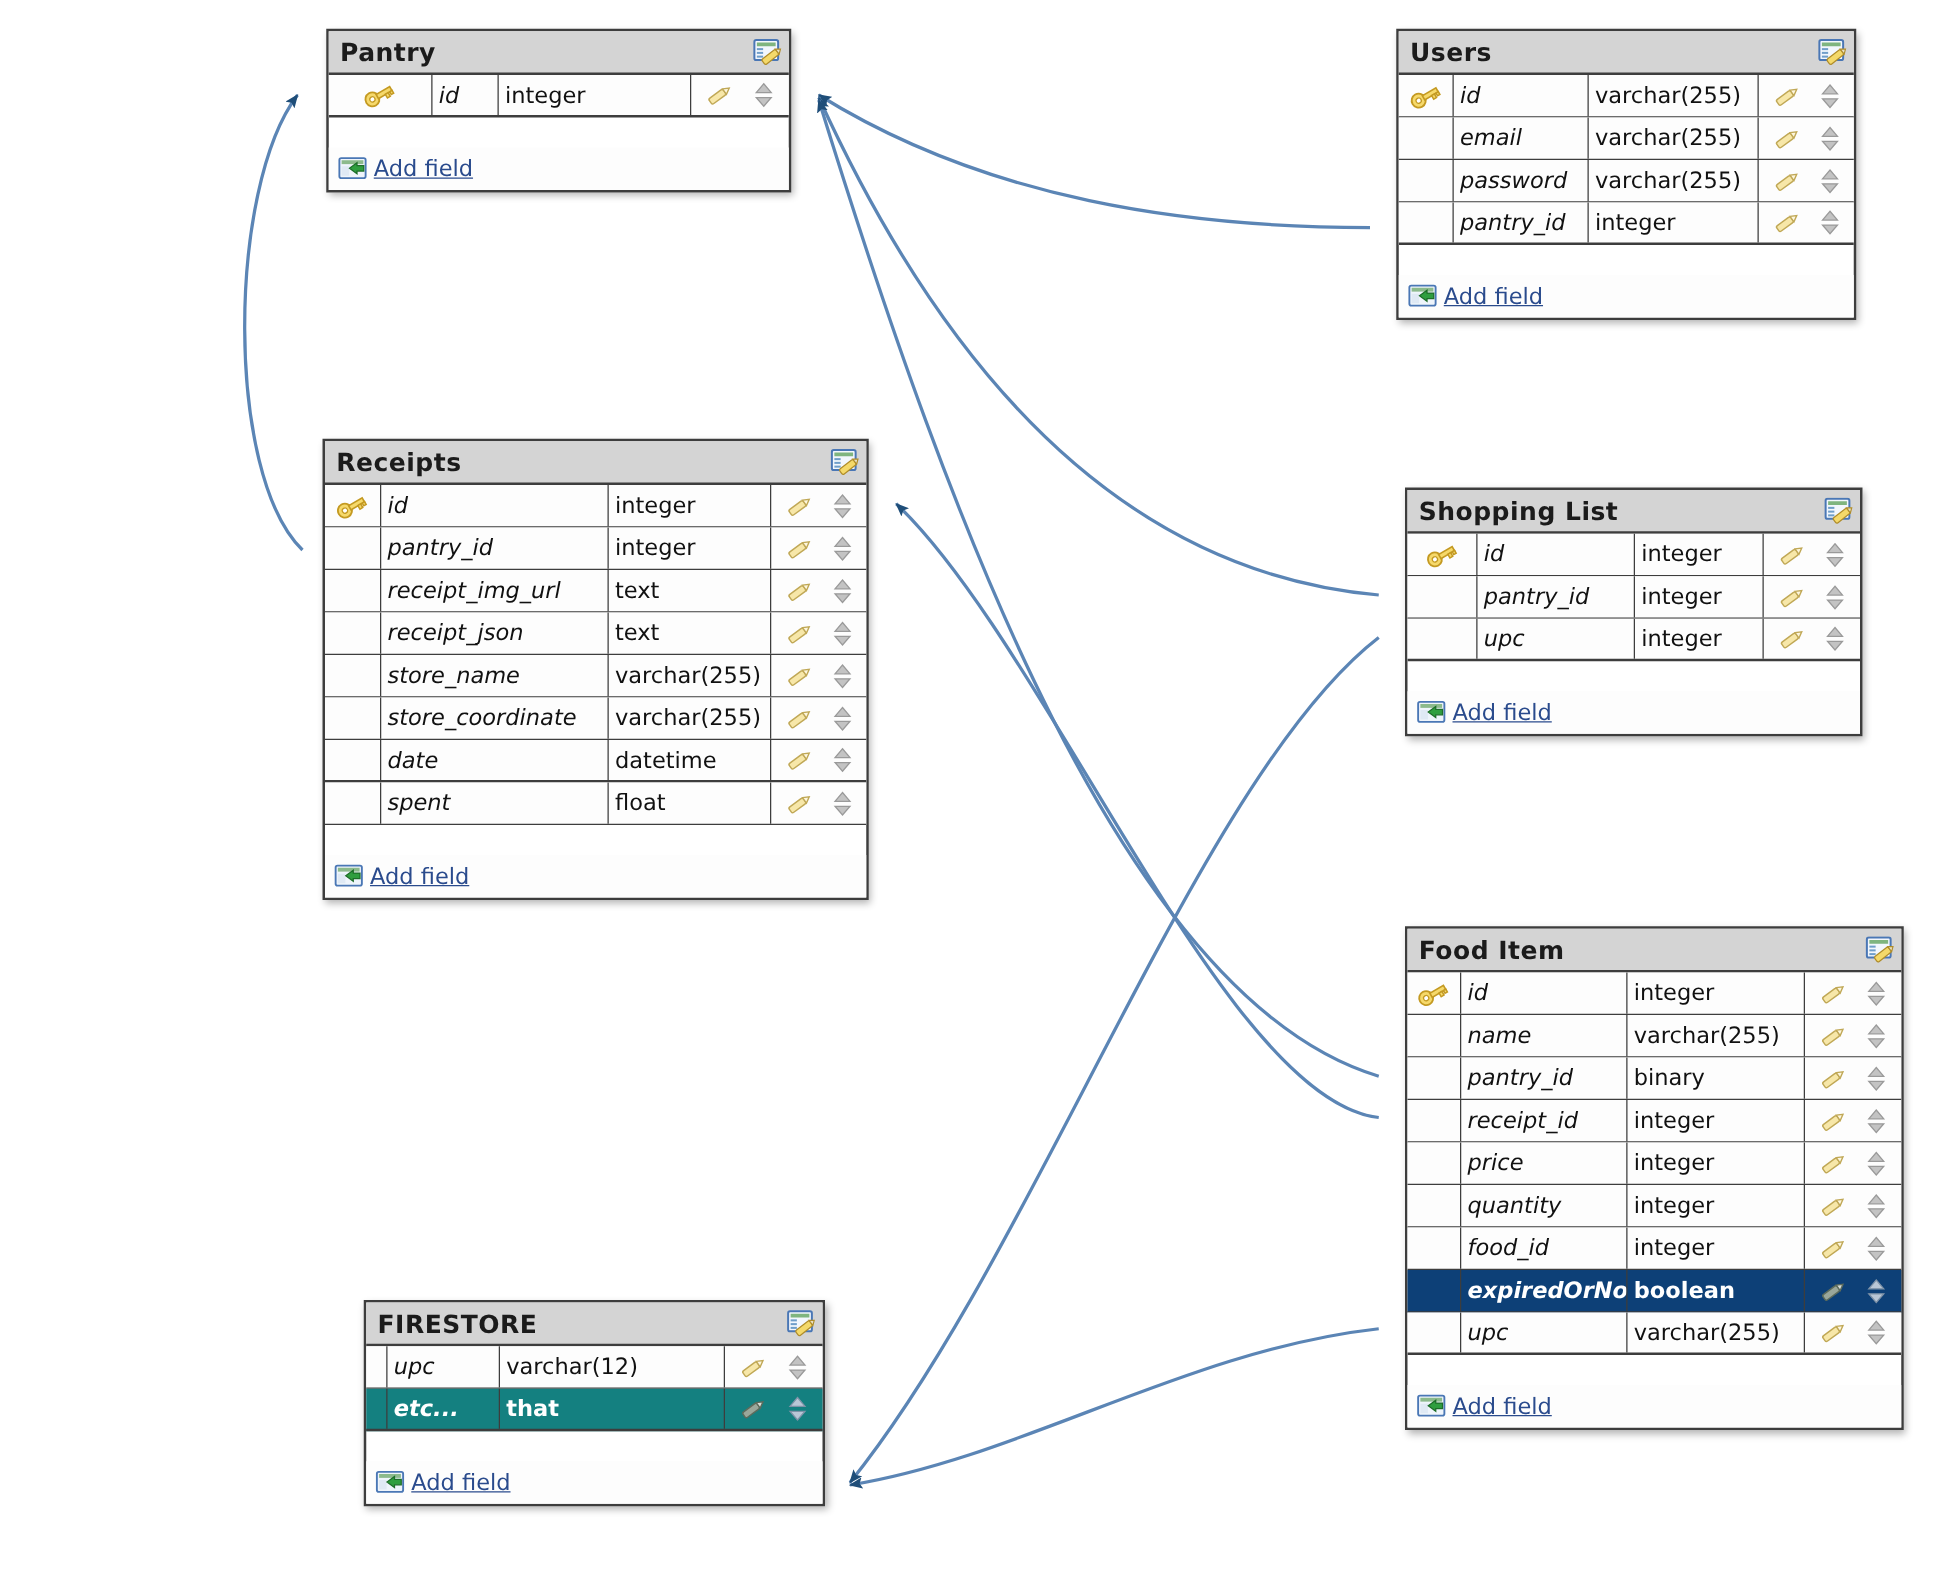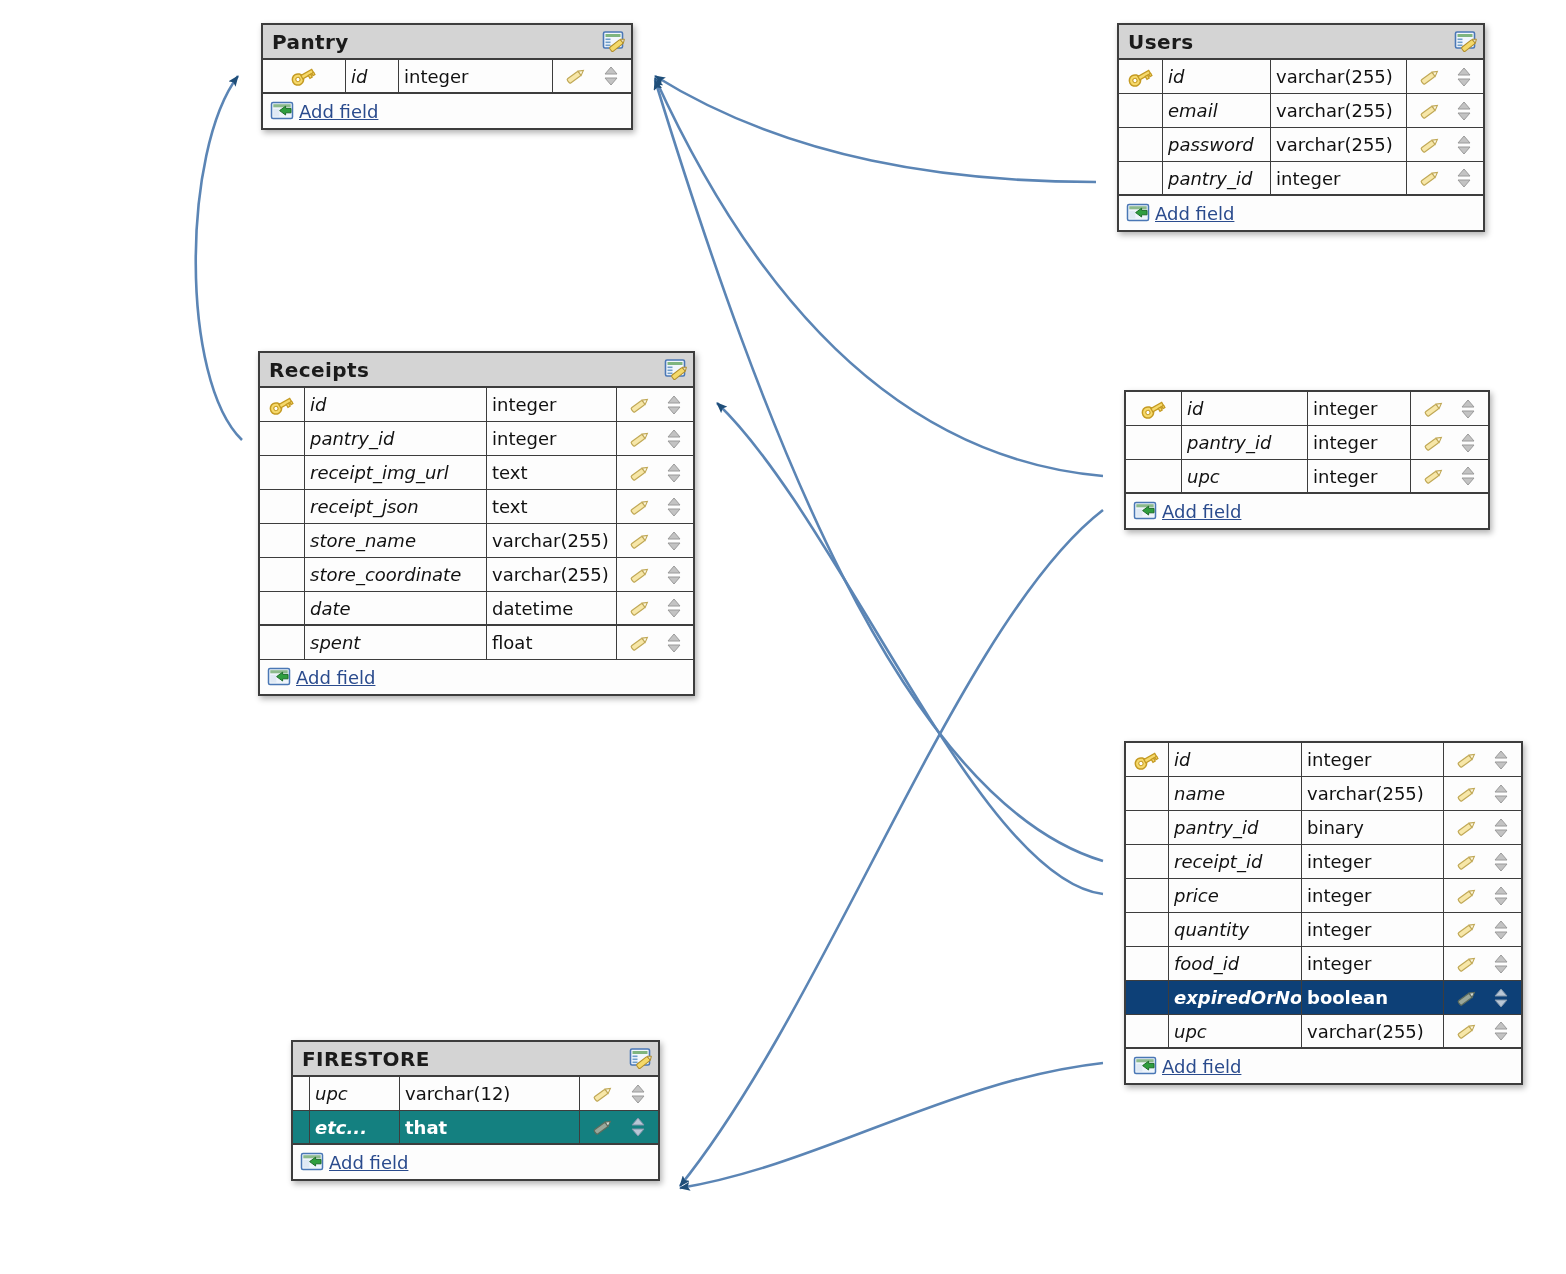--- a/index.html
+++ b/index.html
@@ -95,20 +95,21 @@
     box-sizing:border-box;
   }
   .hl-blue .c-name,.hl-blue .c-type,
   .hl-teal .c-name,.hl-teal .c-type{color:#ffffff;font-weight:bold;}
 
   .addfield{
     display:flex;align-items:center;gap:5px;
     height:34px;padding:0 7px;
     background:#fdfdfd;
     box-sizing:border-box;
+    margin-top:24px;
   }
   .addfield-label{
     font-size:18px;color:#2a4b8d;
     text-decoration:underline;
     cursor:pointer;
   }
   .ic{display:block;flex:0 0 auto;}
 </style>
 </head>
 <body>
@@ -535,20 +536,36 @@
             <rect x="1.5" y="1.5" width="21" height="16" rx="1.5" fill="#eef4fb" stroke="#4a77b5" stroke-width="1.5"></rect>
             <rect x="3.3" y="3.2" width="17.4" height="3.1" fill="#8cba8c"></rect>
             <rect x="3.3" y="8" width="6" height="7.6" fill="#dfe9f4"></rect>
             <path d="M21,11.8 L21,7.4 L15.6,7.4 L15.6,5.2 L9.6,9.6 L15.6,14 L15.6,11.8 Z" fill="#2f9e3f" stroke="#1d6d29" stroke-width="1"></path>
           </svg>
         </span>
         <span class="addfield-label">Add field</span>
       </div>
     </div>
     <div class="table-box" style="left: 1124px; top: 390px; width: 366px;">
+      <div class="tbl-header">
+        <div class="tbl-title">Shopping List</div>
+        <span class="hdr-icon">
+          <svg class="ic" width="24" height="22" viewBox="0 0 24 22" xmlns="http://www.w3.org/2000/svg">
+            <rect x="1.5" y="1" width="19" height="16" rx="1.5" fill="#f2f7fd" stroke="#4a77b5" stroke-width="1.6"></rect>
+            <rect x="3.5" y="3" width="15" height="3" fill="#7fb57f"></rect>
+            <rect x="3.5" y="7.5" width="5" height="1.6" fill="#6f9ec9"></rect>
+            <rect x="3.5" y="10.5" width="5" height="1.6" fill="#6f9ec9"></rect>
+            <rect x="3.5" y="13.5" width="5" height="1.6" fill="#6f9ec9"></rect>
+            <g transform="rotate(-38 15 14)">
+              <rect x="7" y="11.4" width="14" height="5.2" rx="1.4" fill="#f4d96a" stroke="#b08d2a" stroke-width="1"></rect>
+              <path d="M21,11.4 L24.4,14 L21,16.6 Z" fill="#e8e0c2" stroke="#b08d2a" stroke-width="0.9"></path>
+            </g>
+          </svg>
+        </span>
+      </div>
       <div class="rows">
         <div class="row">
           <div class="c-key" style="width: 55px;">
             <span>
               <svg class="ic" width="30" height="22" viewBox="0 0 30 22" xmlns="http://www.w3.org/2000/svg">
                 <g transform="rotate(-30 15 11)">
                   <circle cx="8" cy="11" r="5.6" fill="#f6d96b" stroke="#c49a22" stroke-width="1.5"></circle>
                   <circle cx="8" cy="11" r="2.1" fill="#ffffff" stroke="#c49a22" stroke-width="1"></circle>
                   <rect x="12.5" y="9.1" width="12.5" height="3.8" fill="#f6d96b" stroke="#c49a22" stroke-width="1.3"></rect>
                   <rect x="19" y="12.6" width="2.6" height="3.4" fill="#f6d96b" stroke="#c49a22" stroke-width="1.2"></rect>
@@ -625,20 +642,36 @@
             <rect x="1.5" y="1.5" width="21" height="16" rx="1.5" fill="#eef4fb" stroke="#4a77b5" stroke-width="1.5"></rect>
             <rect x="3.3" y="3.2" width="17.4" height="3.1" fill="#8cba8c"></rect>
             <rect x="3.3" y="8" width="6" height="7.6" fill="#dfe9f4"></rect>
             <path d="M21,11.8 L21,7.4 L15.6,7.4 L15.6,5.2 L9.6,9.6 L15.6,14 L15.6,11.8 Z" fill="#2f9e3f" stroke="#1d6d29" stroke-width="1"></path>
           </svg>
         </span>
         <span class="addfield-label">Add field</span>
       </div>
     </div>
     <div class="table-box" style="left: 1124px; top: 741px; width: 399px;">
+      <div class="tbl-header">
+        <div class="tbl-title">Food Item</div>
+        <span class="hdr-icon">
+          <svg class="ic" width="24" height="22" viewBox="0 0 24 22" xmlns="http://www.w3.org/2000/svg">
+            <rect x="1.5" y="1" width="19" height="16" rx="1.5" fill="#f2f7fd" stroke="#4a77b5" stroke-width="1.6"></rect>
+            <rect x="3.5" y="3" width="15" height="3" fill="#7fb57f"></rect>
+            <rect x="3.5" y="7.5" width="5" height="1.6" fill="#6f9ec9"></rect>
+            <rect x="3.5" y="10.5" width="5" height="1.6" fill="#6f9ec9"></rect>
+            <rect x="3.5" y="13.5" width="5" height="1.6" fill="#6f9ec9"></rect>
+            <g transform="rotate(-38 15 14)">
+              <rect x="7" y="11.4" width="14" height="5.2" rx="1.4" fill="#f4d96a" stroke="#b08d2a" stroke-width="1"></rect>
+              <path d="M21,11.4 L24.4,14 L21,16.6 Z" fill="#e8e0c2" stroke="#b08d2a" stroke-width="0.9"></path>
+            </g>
+          </svg>
+        </span>
+      </div>
       <div class="rows">
         <div class="row">
           <div class="c-key" style="width: 42px;">
             <span>
               <svg class="ic" width="30" height="22" viewBox="0 0 30 22" xmlns="http://www.w3.org/2000/svg">
                 <g transform="rotate(-30 15 11)">
                   <circle cx="8" cy="11" r="5.6" fill="#f6d96b" stroke="#c49a22" stroke-width="1.5"></circle>
                   <circle cx="8" cy="11" r="2.1" fill="#ffffff" stroke="#c49a22" stroke-width="1"></circle>
                   <rect x="12.5" y="9.1" width="12.5" height="3.8" fill="#f6d96b" stroke="#c49a22" stroke-width="1.3"></rect>
                   <rect x="19" y="12.6" width="2.6" height="3.4" fill="#f6d96b" stroke="#c49a22" stroke-width="1.2"></rect>

